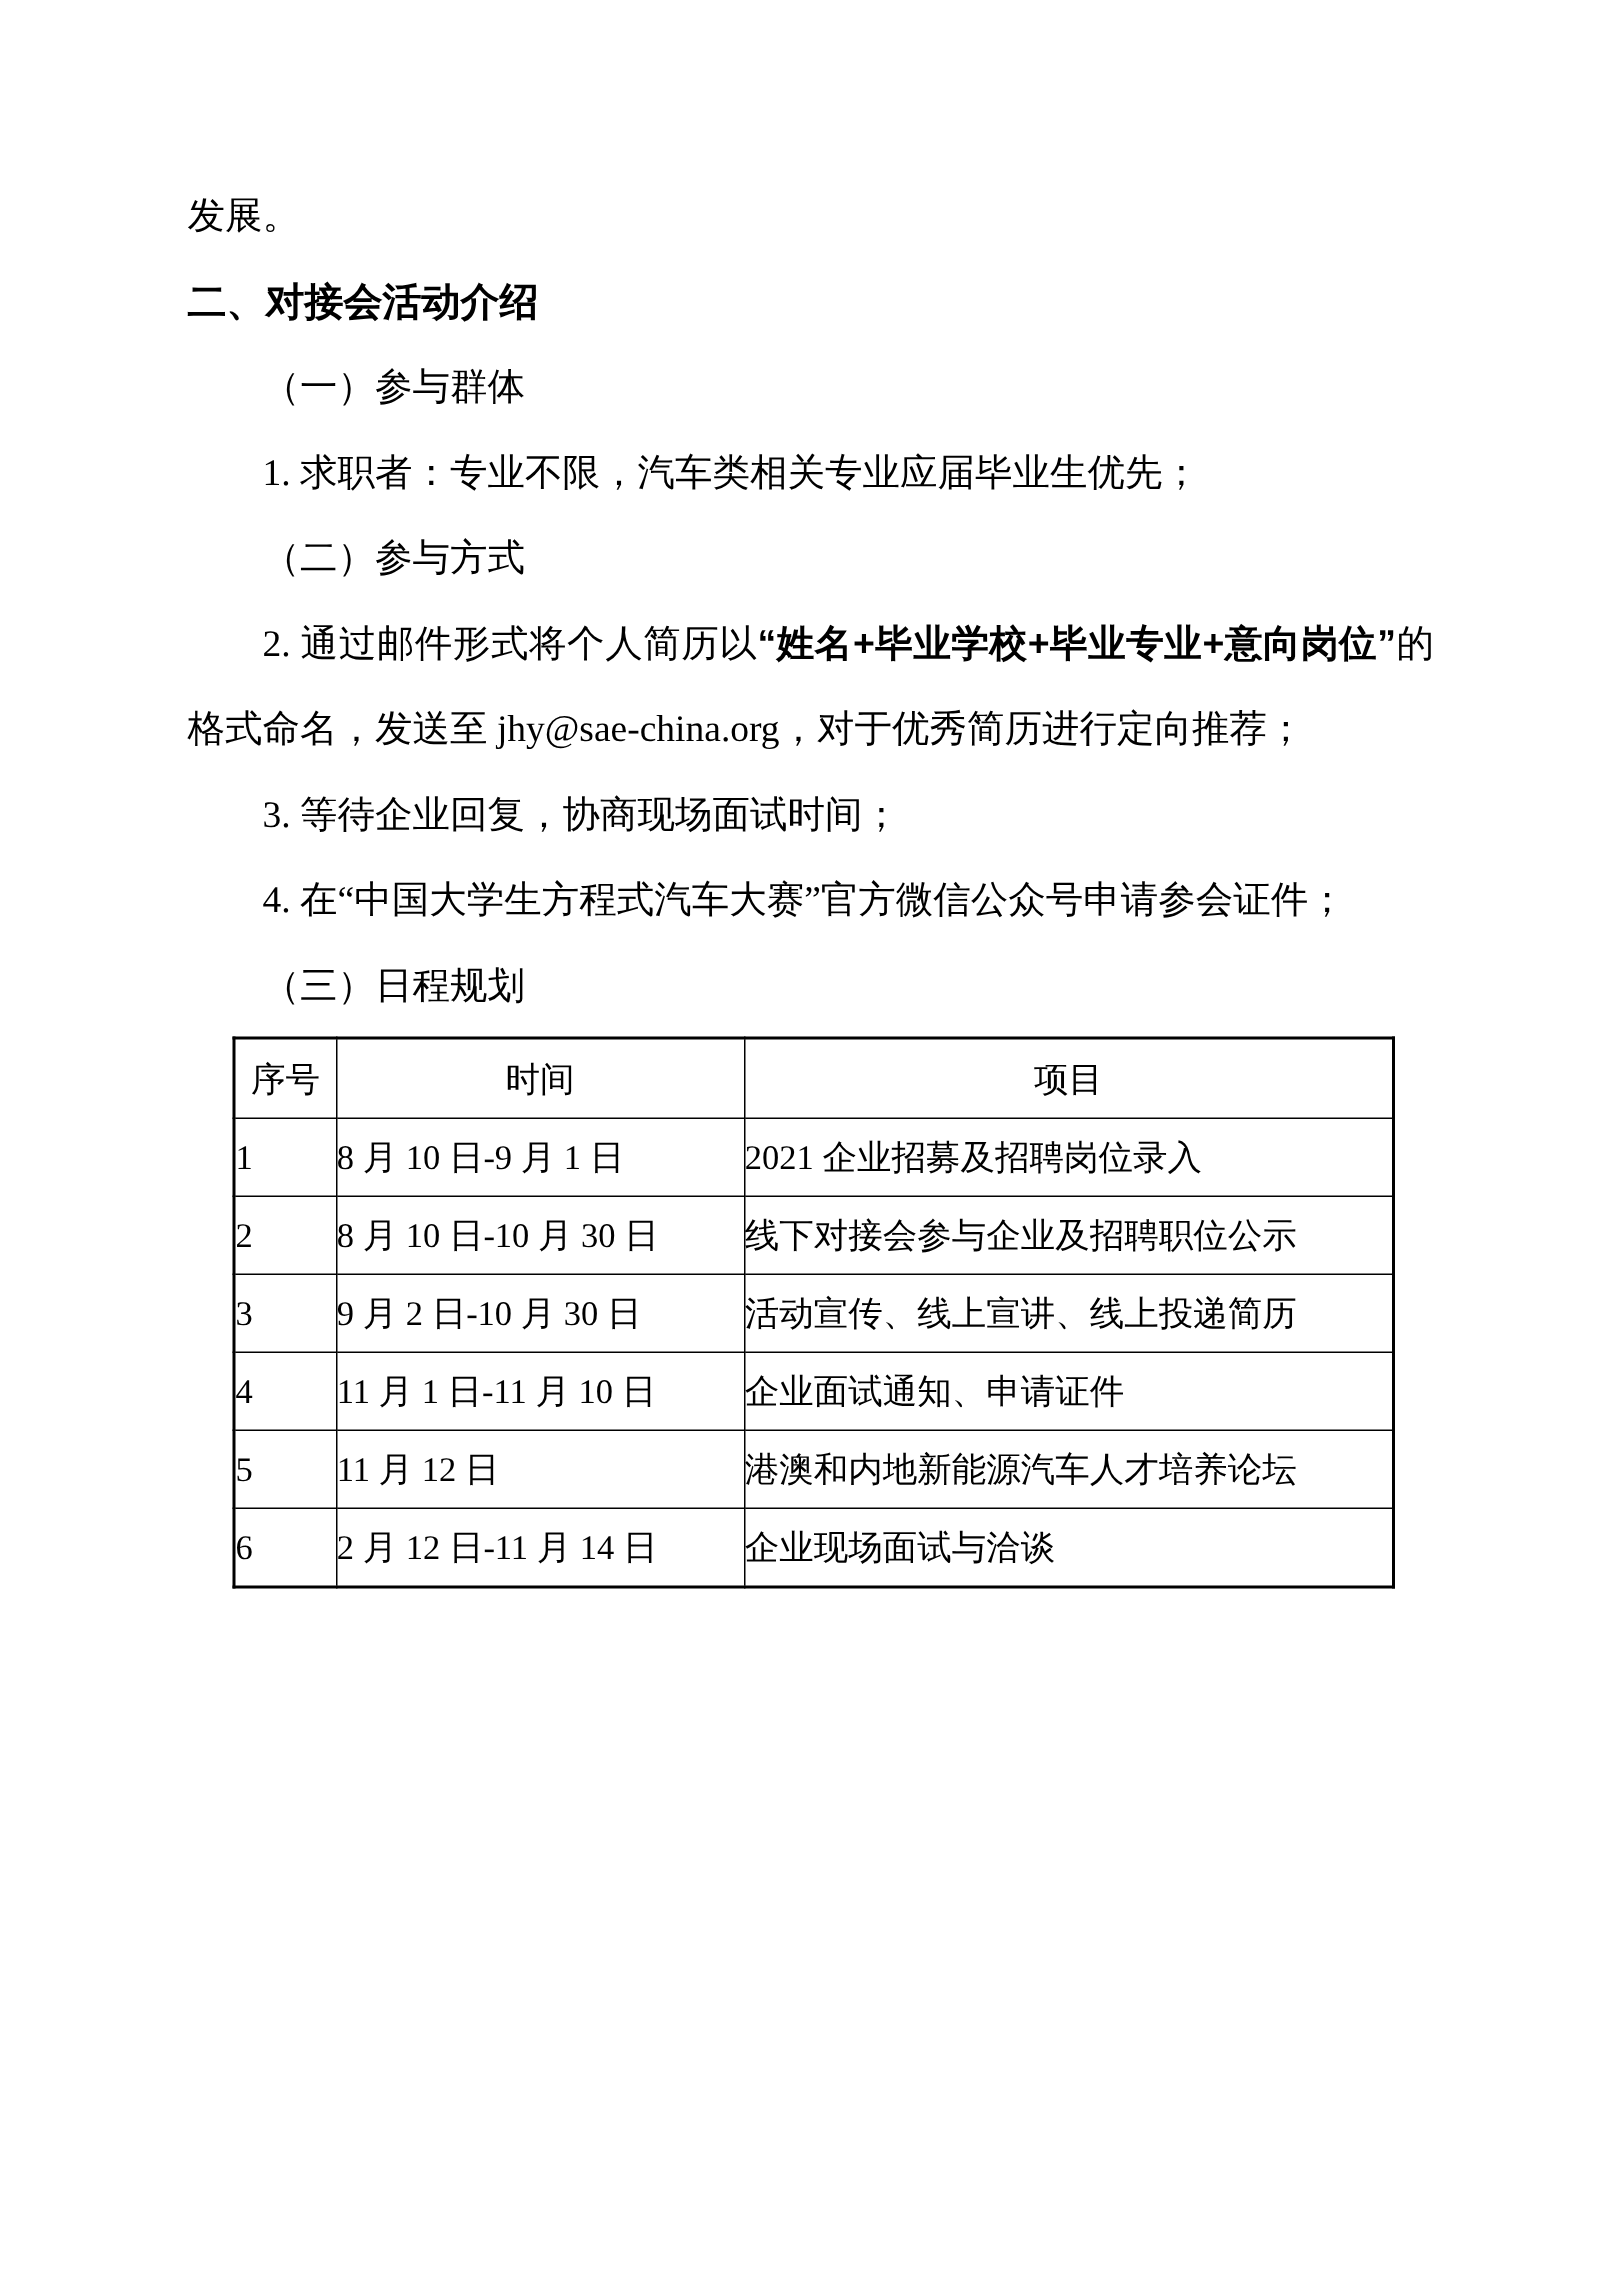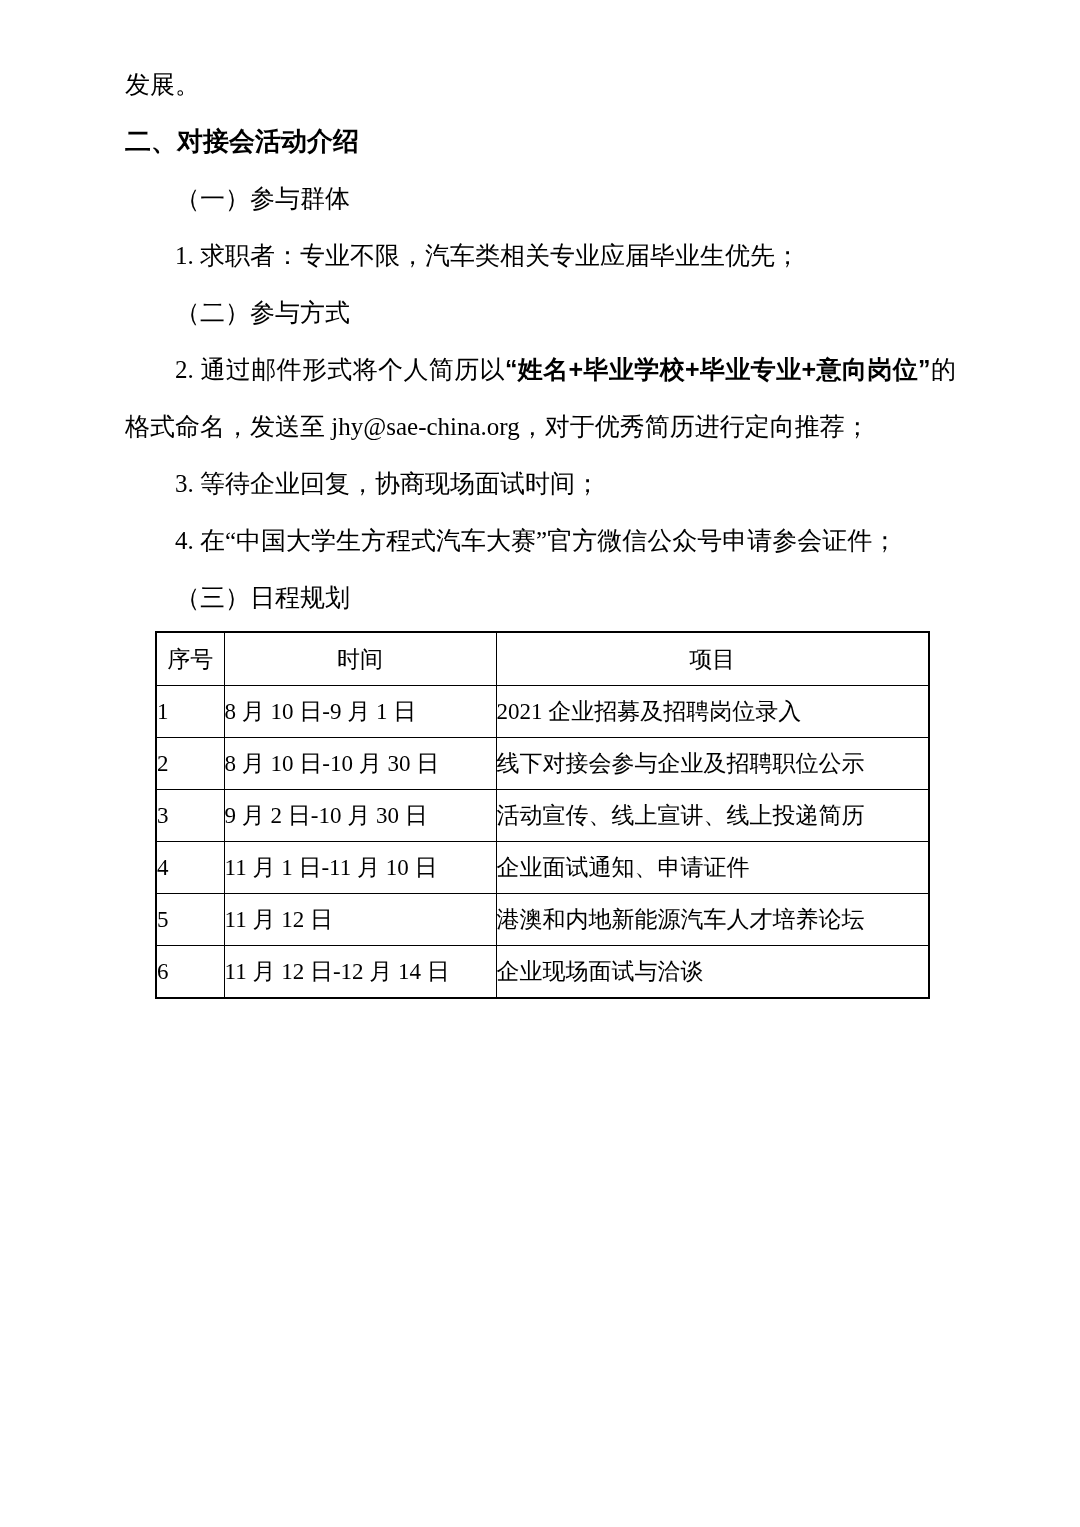--- a/index.html
+++ b/index.html
@@ -3,21 +3,21 @@
 <meta charset="utf-8">
 <style>
   html, body { margin: 0; padding: 0; background: #fff; }
   .page {
     position: relative;
     width: 1080px;
     height: 1527px;
     margin: 0 auto;
     background: #ffffff;
     box-sizing: border-box;
-    padding: 56px 124px 0 125px;
+    padding: 116px 124px 0 125px;
     font-family: "Liberation Serif", "DejaVu Serif", serif;
     color: #000000;
     overflow: hidden;
   }
   .body-text {
     margin: 0;
     font-size: 25px;
     line-height: 57px;
   }
   .indent { text-indent: 50px; }
@@ -112,19 +112,19 @@
         <td>11 月 1 日-11 月 10 日</td>
         <td>企业面试通知、申请证件</td>
       </tr>
       <tr>
         <td>5</td>
         <td>11 月 12 日</td>
         <td>港澳和内地新能源汽车人才培养论坛</td>
       </tr>
       <tr>
         <td>6</td>
-        <td>11 月 12 日-12 月 14 日</td>
+        <td>2 月 12 日-11 月 14 日</td>
         <td>企业现场面试与洽谈</td>
       </tr>
     </tbody>
   </table>
 
 </div>
 
 </body></html>

